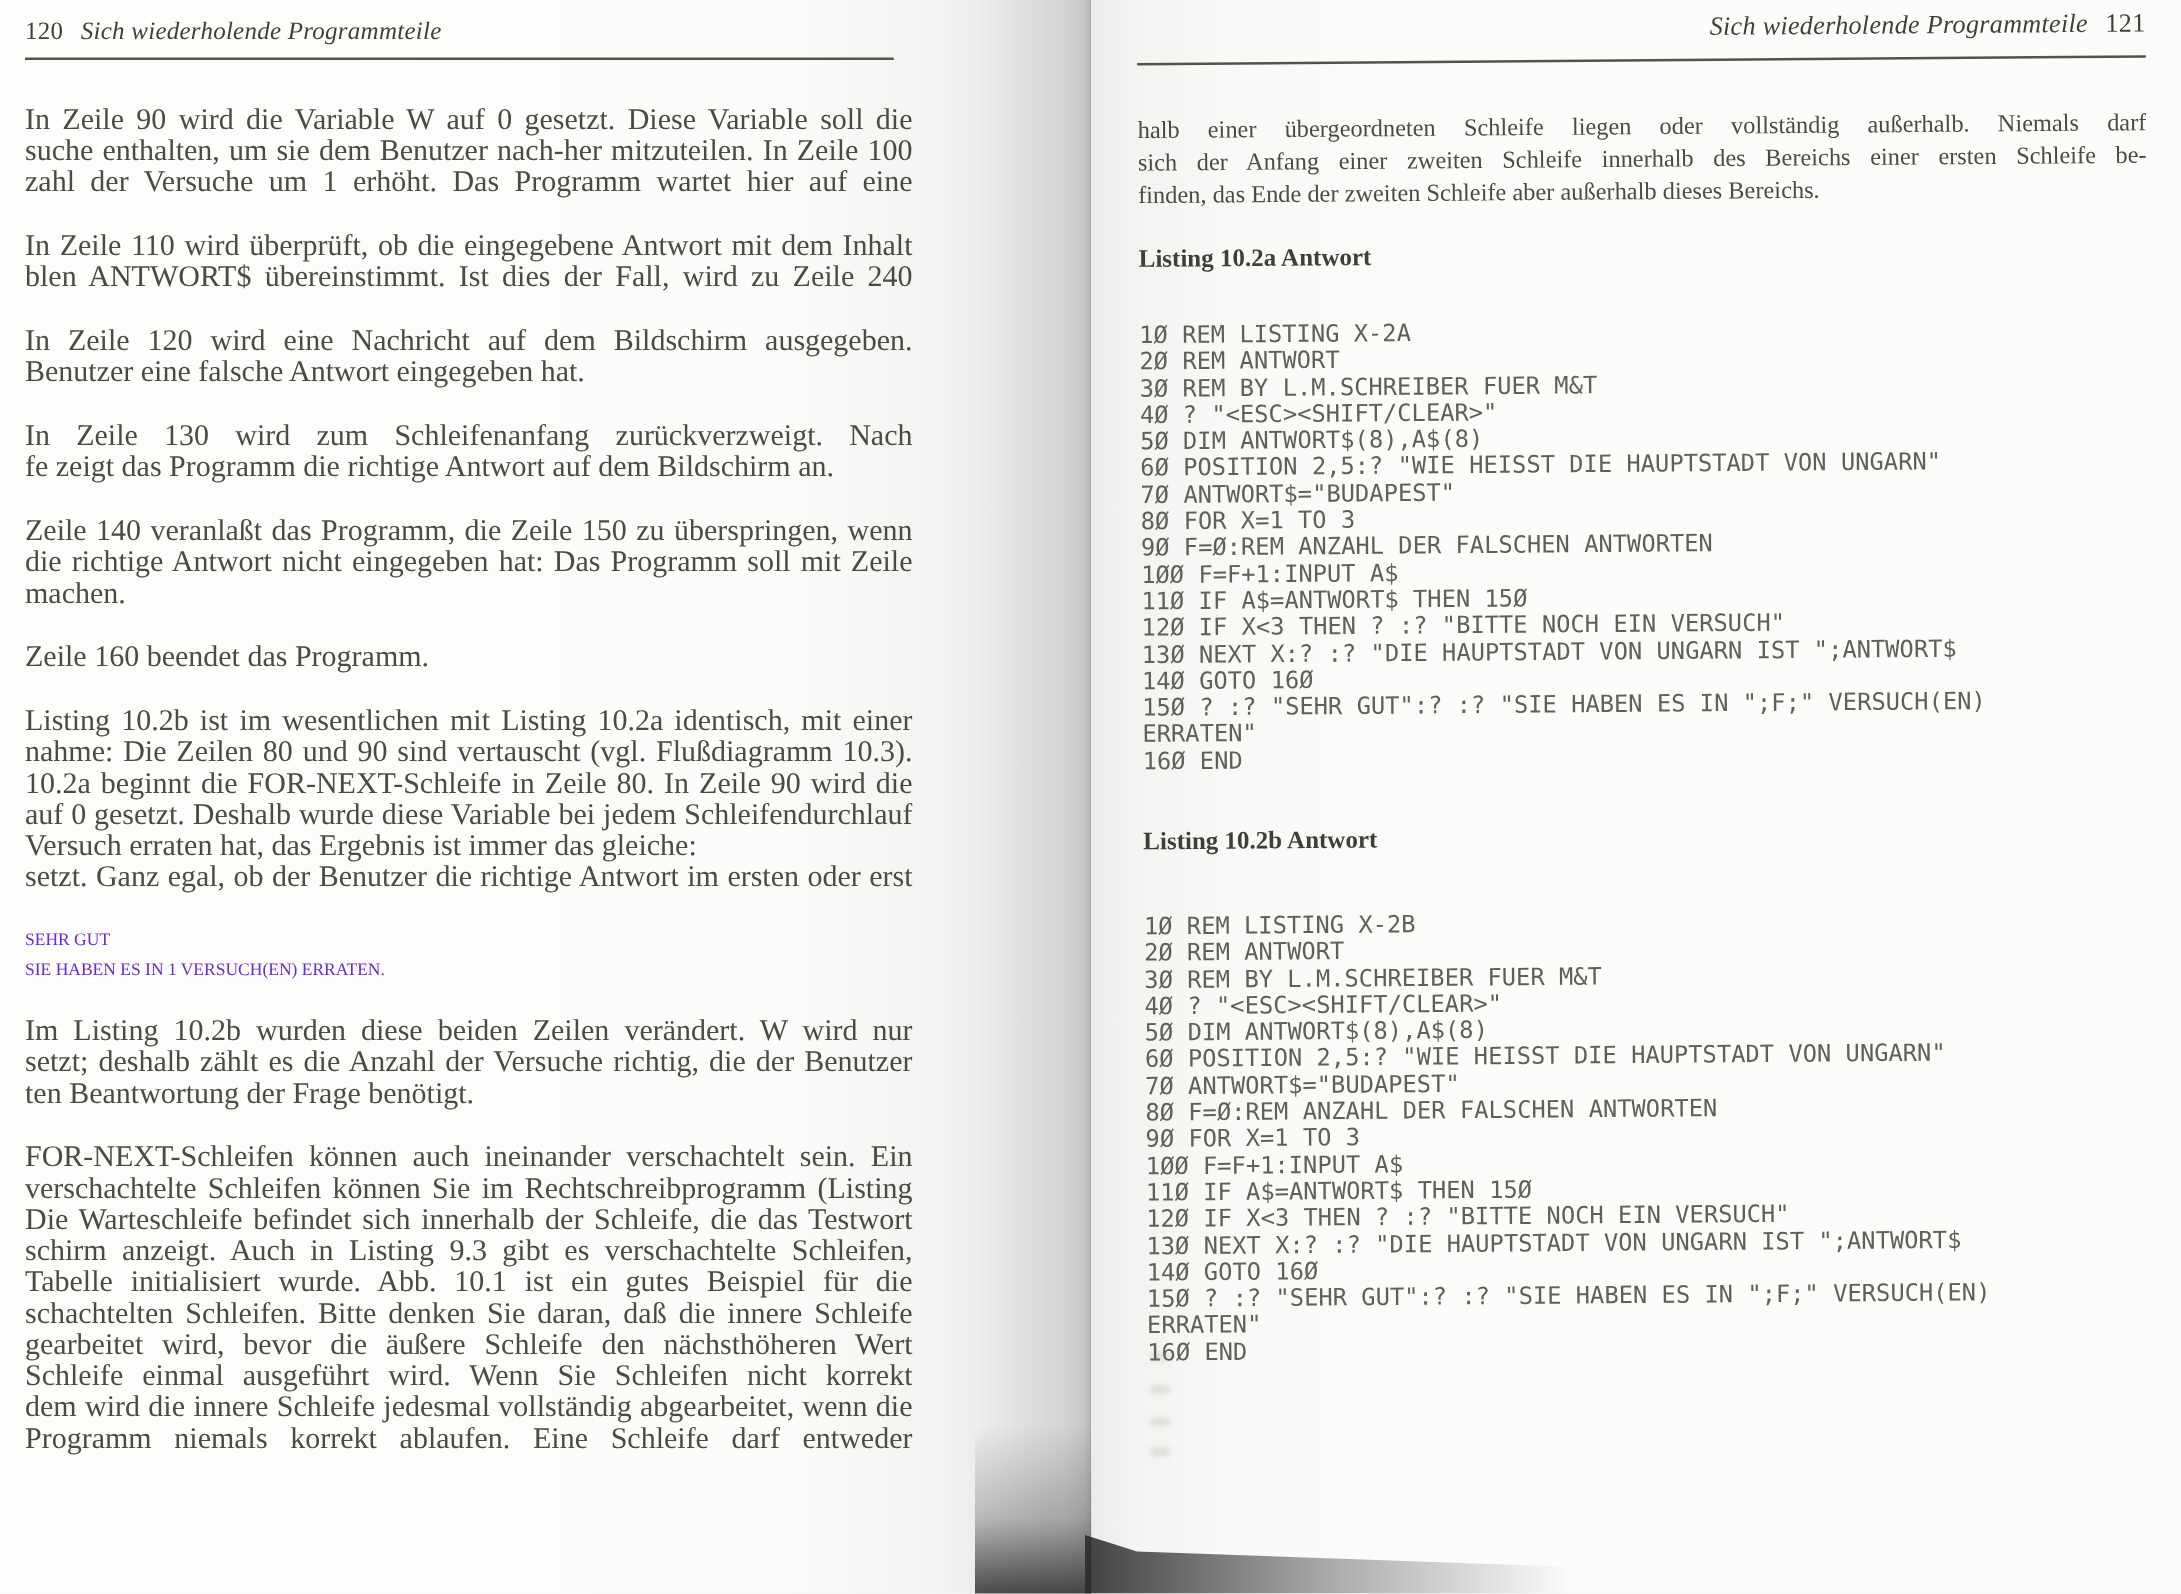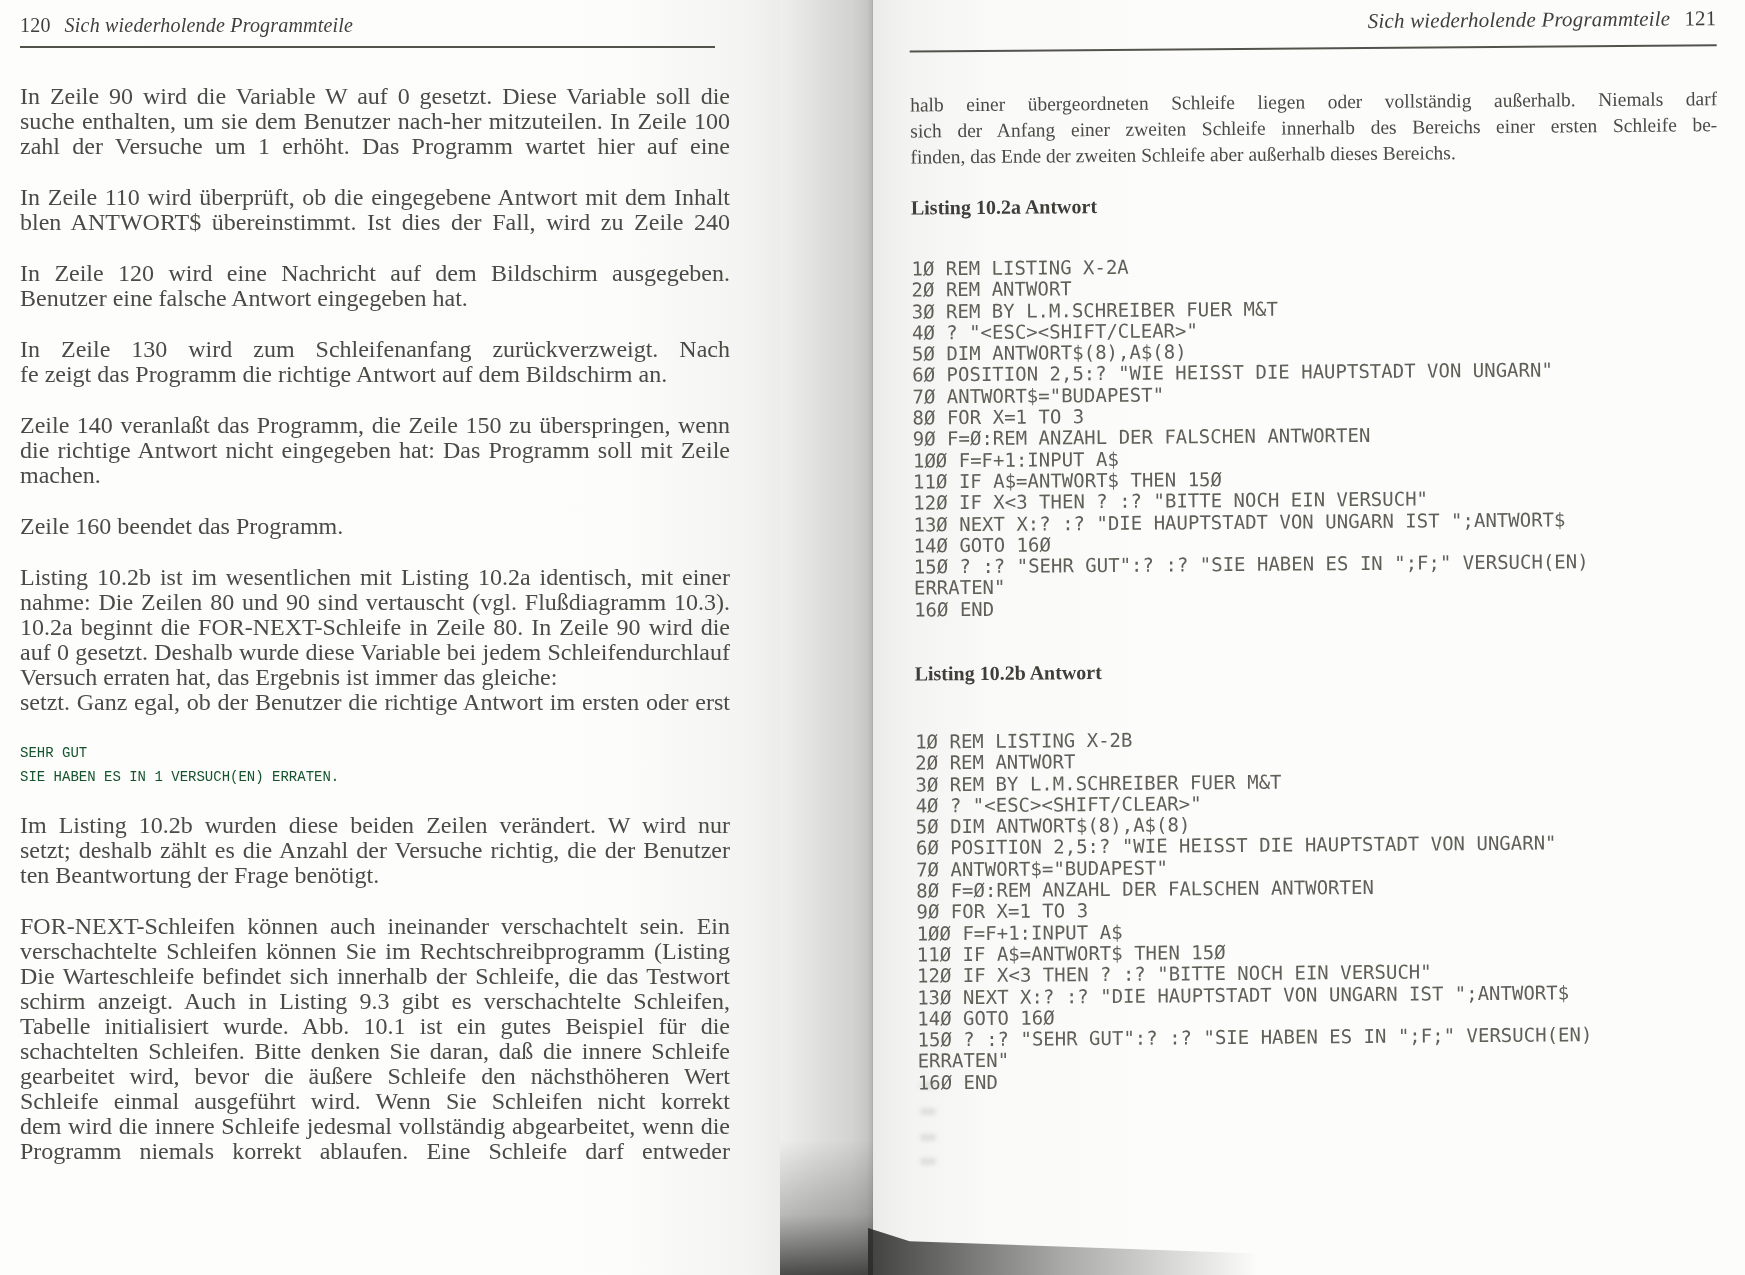--- a/index.html
+++ b/index.html
@@ -40,22 +40,22 @@
   .rule{position:absolute;height:2px;background:#54524d;}
   .rule-l{top:46px;left:0;width:695px;}
   .rule-r{top:50px;left:0;width:100%;}
 
   
   .flow{position:absolute;top:84px;left:0;width:710px;color:#4b4a44;}
   .par{margin:0 0 26px 0;font-size:24px;}
   .par .ln{display:block;height:25px;line-height:25px;text-align:justify;text-align-last:justify;overflow:hidden;}
   .par .pl{text-align-last:left;}
 
-  .codeblk{margin:0 0 24px 0;font-family:Liberation Mono, monospace;
-           font-size:14px;color:#14532d;}
+  .codeblk{margin:0 0 24px 0;font-family:Liberation Serif, serif;
+           font-size:14px;color:#6d28d9;}
   .codeblk .cl{display:block;height:24px;line-height:24px;white-space:pre;}
 
   
   .intro{position:absolute;top:92px;left:0;width:100%;color:#4b4a44;font-size:19.5px;}
   .intro .ln{display:block;height:26px;line-height:26px;text-align:justify;text-align-last:justify;overflow:hidden;}
   .intro .pl{text-align-last:left;}
 
   .listing-title{position:absolute;left:0;width:100%;font-weight:bold;font-size:20px;color:#3f3e39;}
   .lt-a{top:196px;} .lt-b{top:662px;}
 

